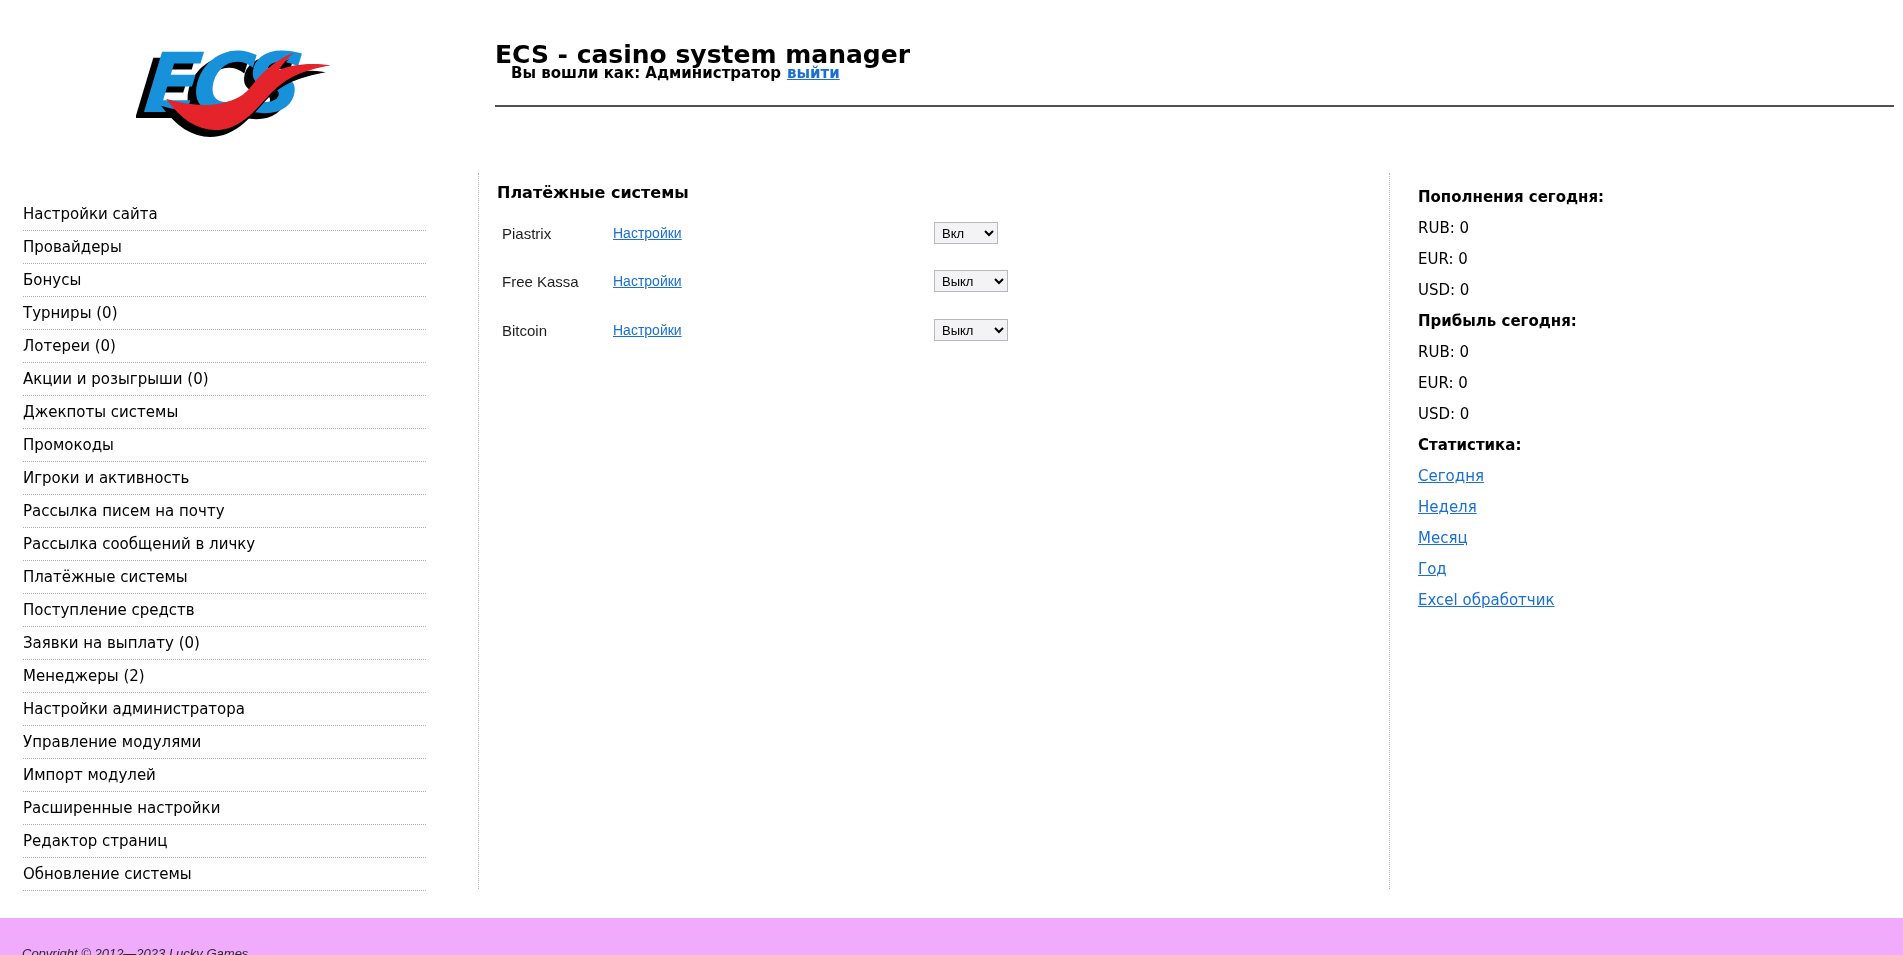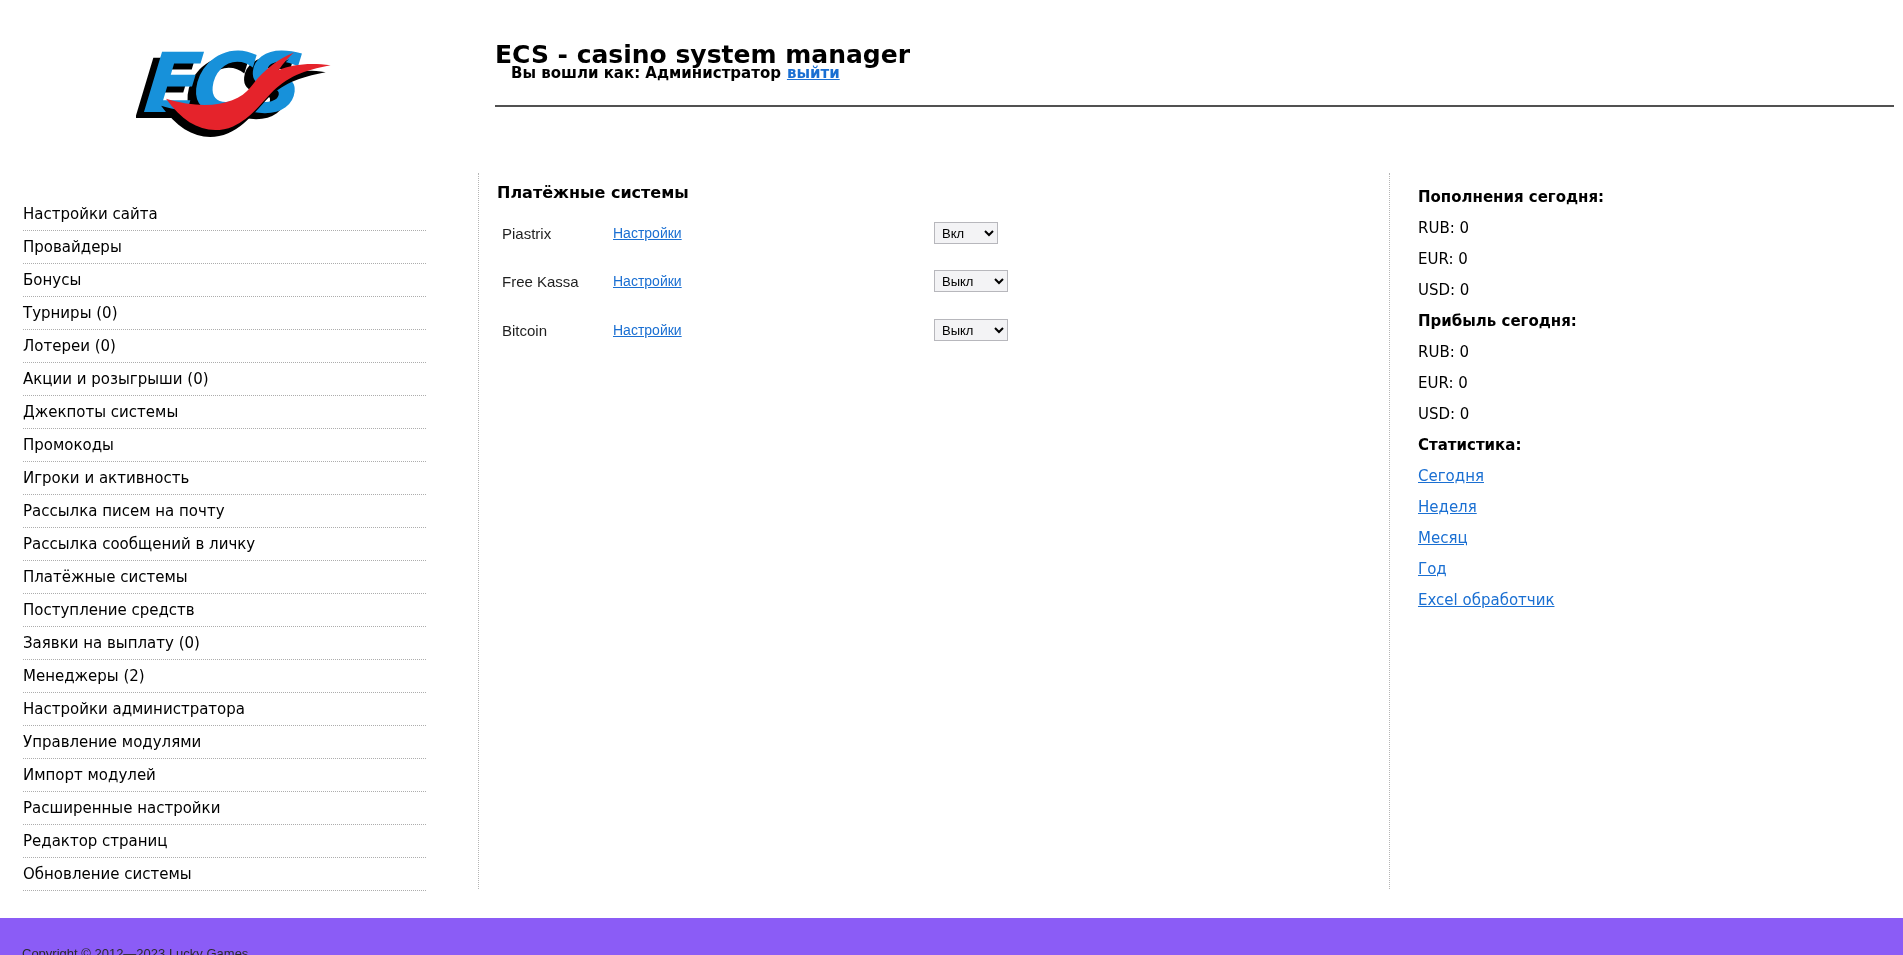--- a/index.html
+++ b/index.html
@@ -42,21 +42,21 @@
   .prow-2{top:87px;}
   .prow-3{top:136px;}
 
   
   .stats{left:1410px;top:188px;width:470px;}
   .sline{height:31px;font-size:15px;white-space:nowrap;margin-left:8px;}
   .sline.title{font-weight:bold;font-size:15px;}
   .sline a{color:#1a6fd2;cursor:pointer;}
 
   
-  .footer{left:0;top:918px;width:1903px;height:37px;background:#8b5cf6;}
+  .footer{left:0;top:918px;width:1903px;height:37px;background:#f0abfc;font-style:italic;}
   .footer span{position:absolute;left:22px;top:28px;font-family:"Liberation Sans",sans-serif;
                font-size:13px;color:#2a2a2a;white-space:nowrap;}
 </style>
 </head>
 <body>
 
 <div class="abs logo">
   <svg width="198" height="136" viewBox="0 0 200 138">
     <g font-family="DejaVu Sans, sans-serif" font-weight="bold" font-style="italic" font-size="84" letter-spacing="-8">
       <text x="8" y="104" fill="#000000" transform="skewX(-6)">ECS</text>

